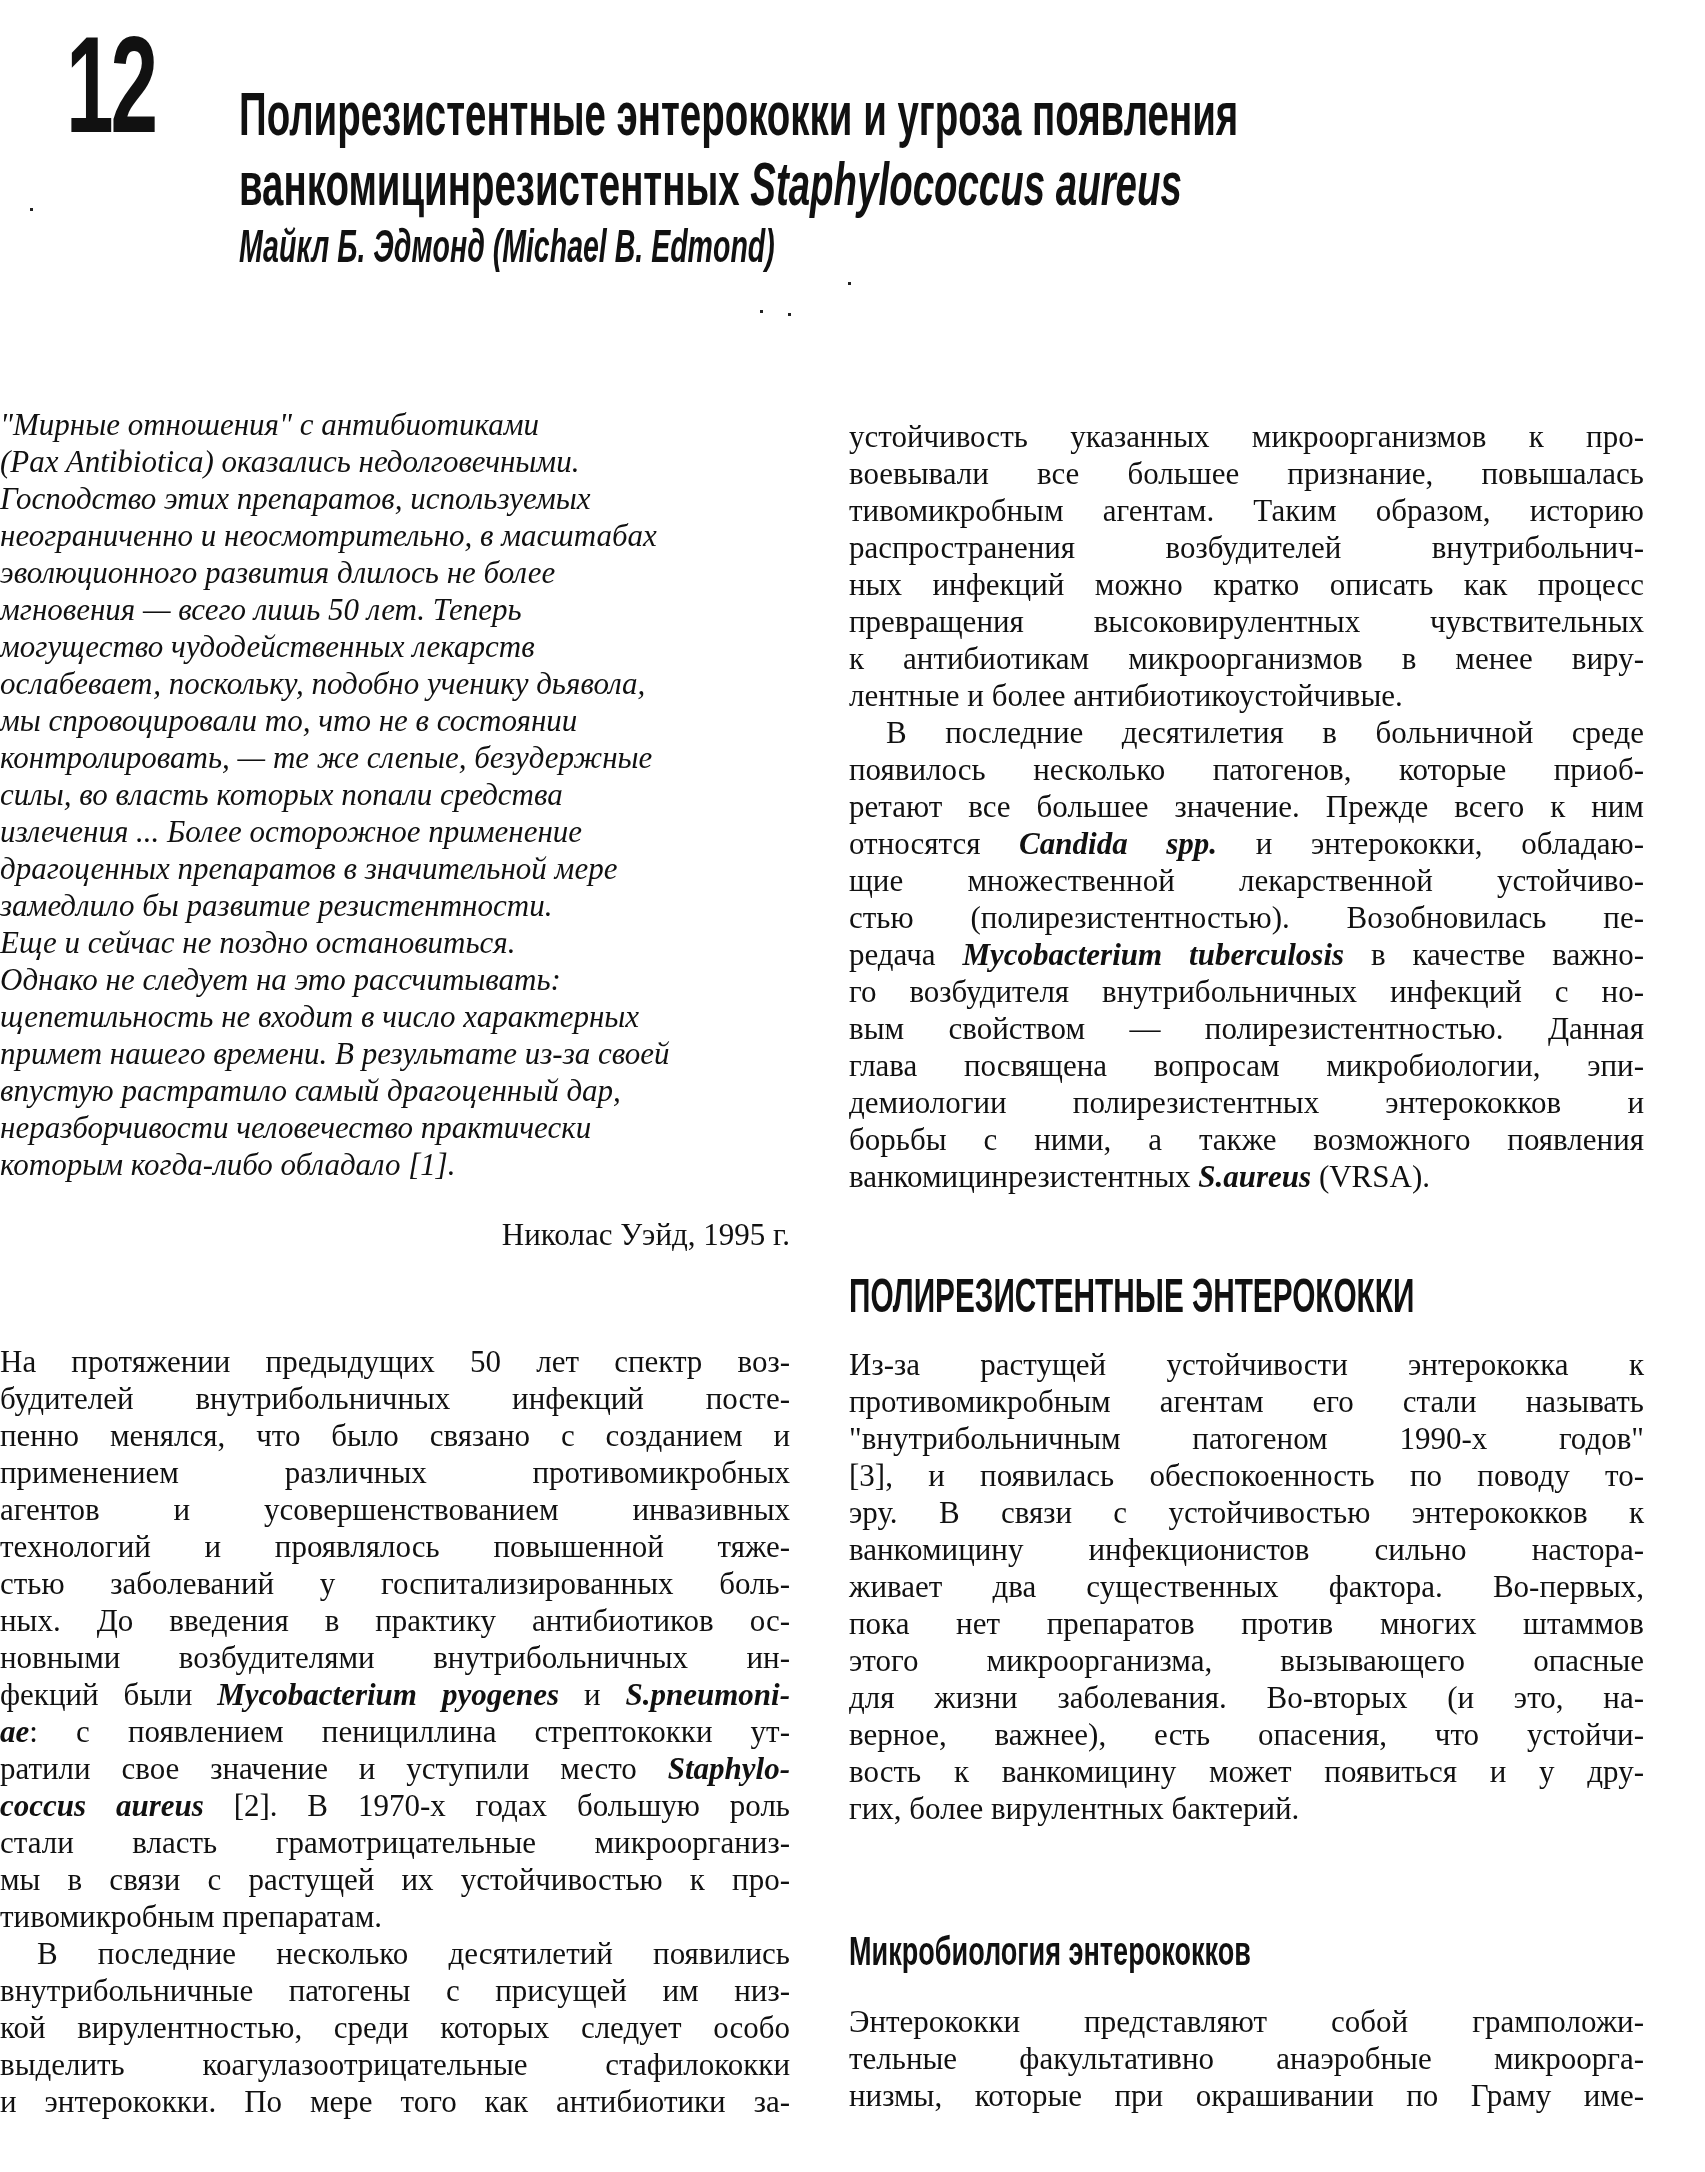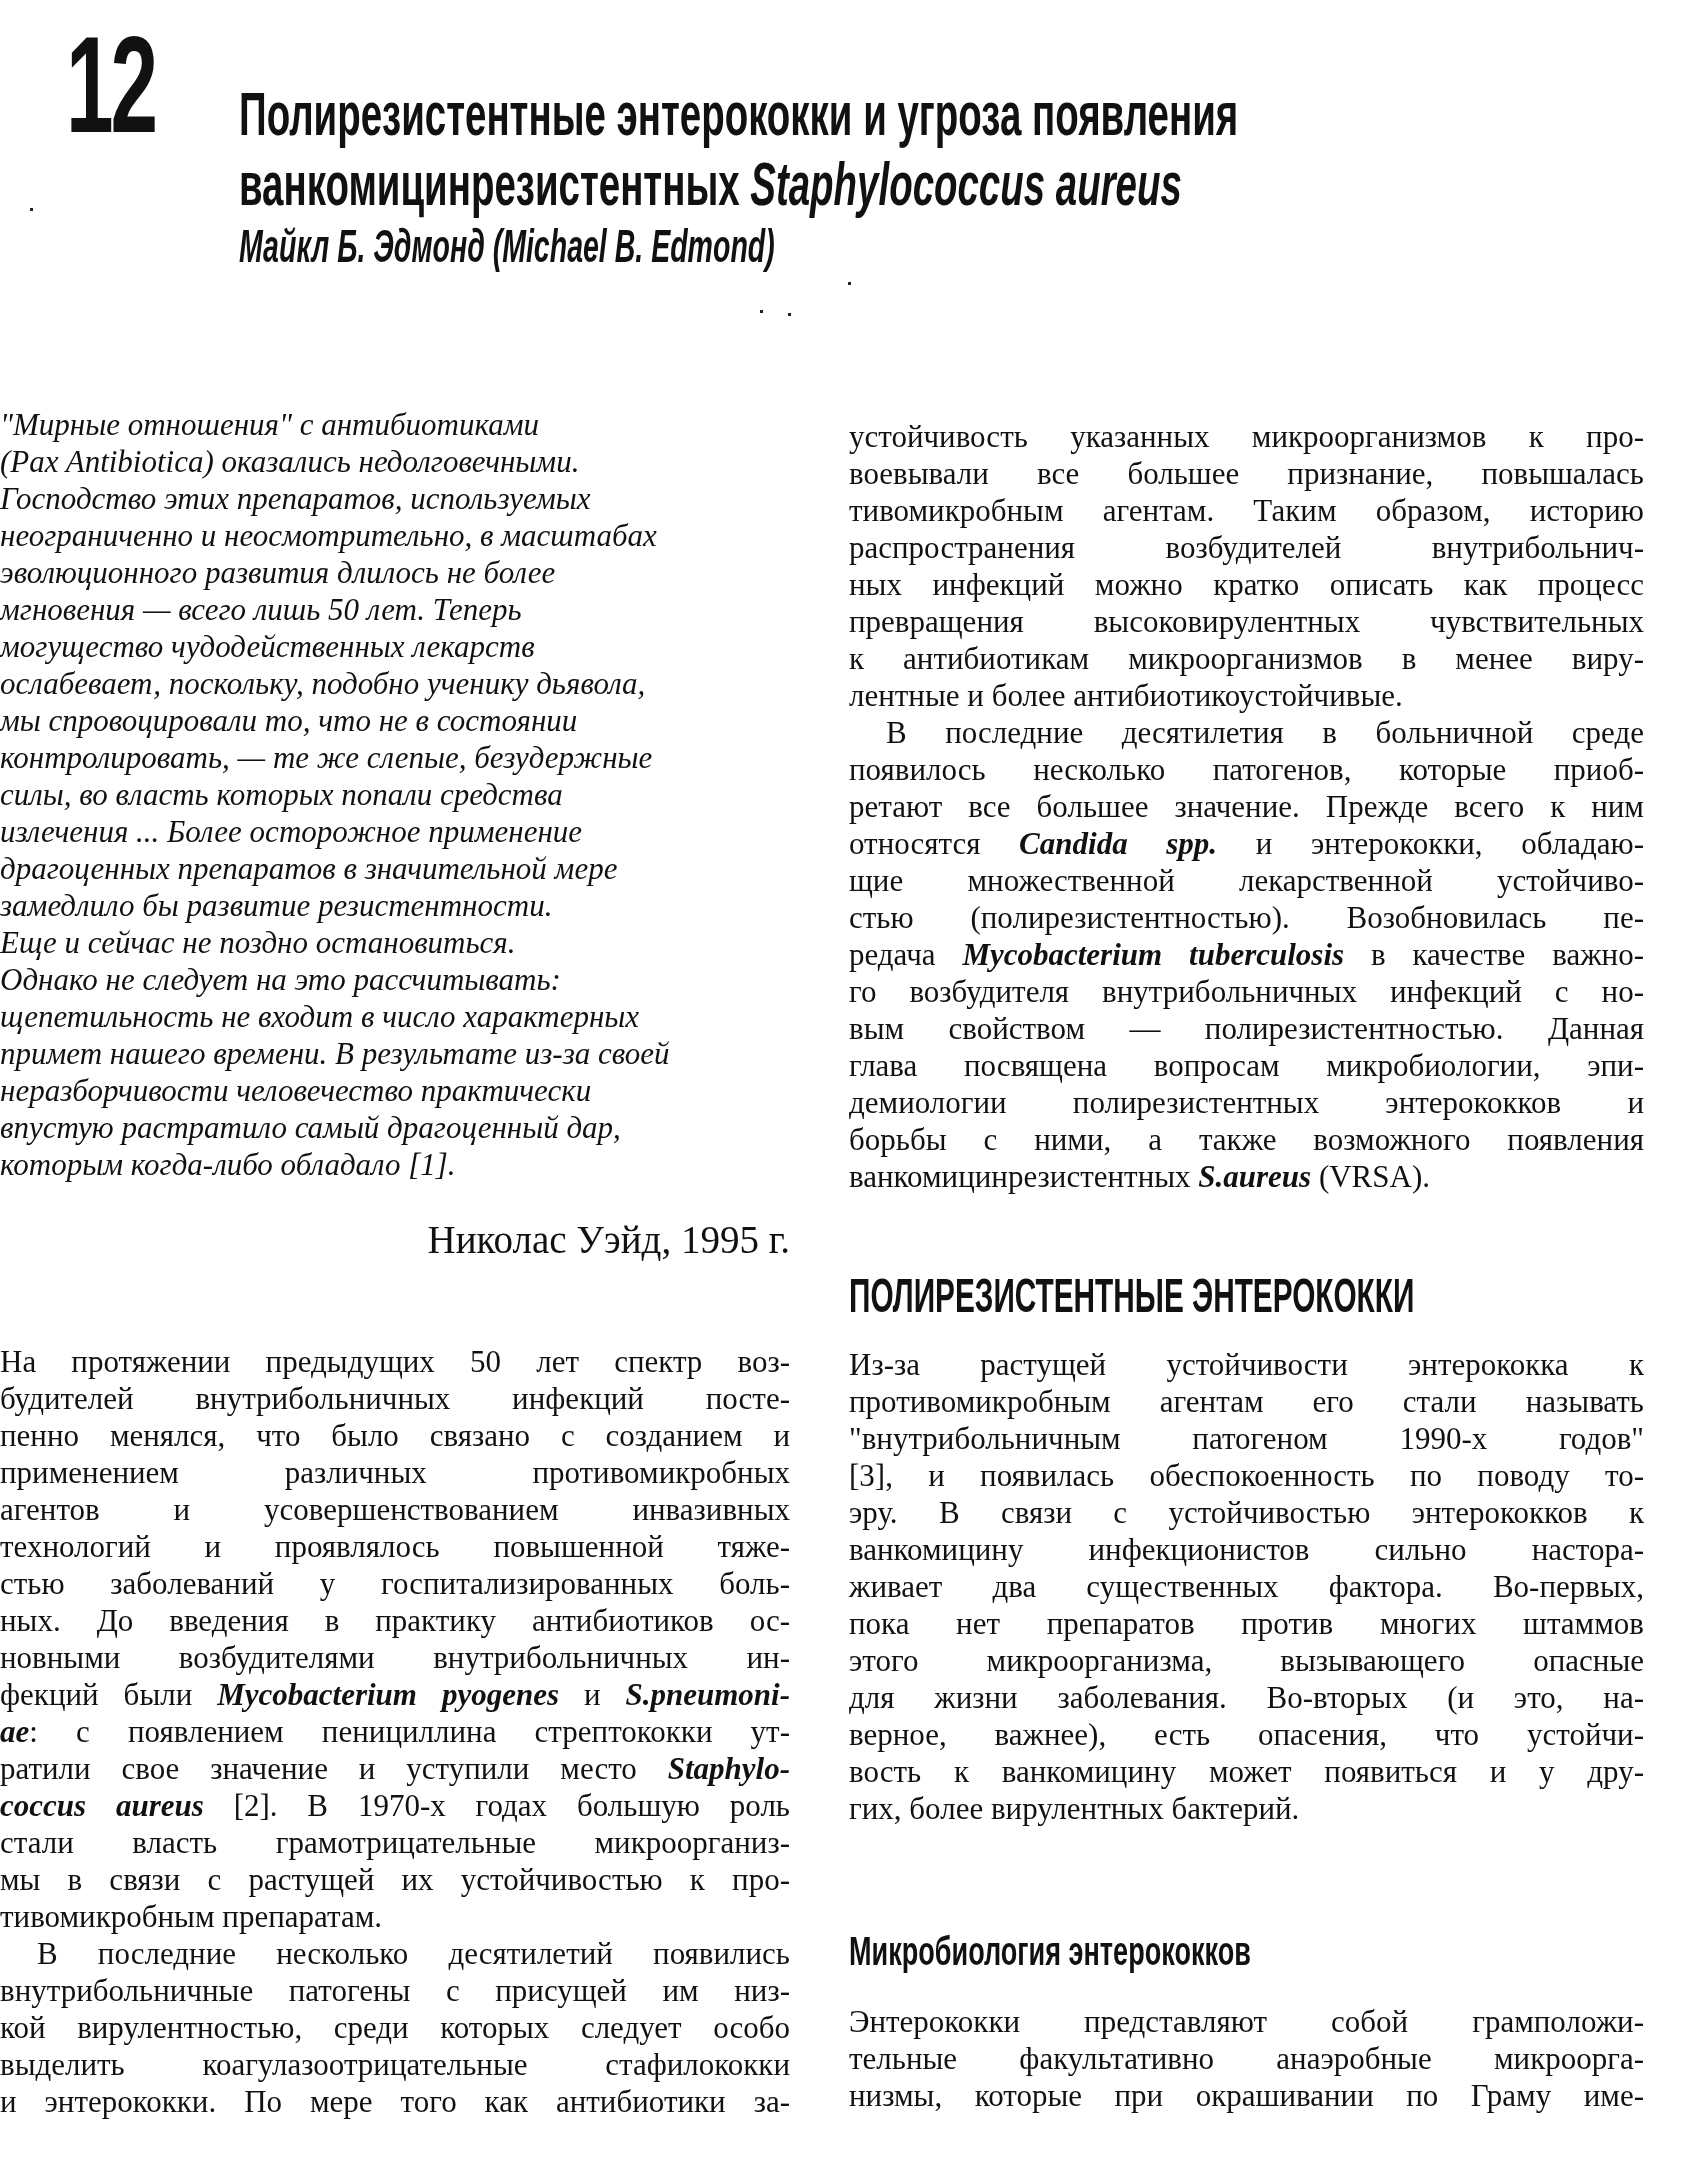--- a/index.html
+++ b/index.html
@@ -28,21 +28,21 @@
   }
   .col {
     font-family: "Liberation Serif", serif;
     font-size: 31px; line-height: 37px;
   }
   .col .line { display: block; height: 37px; white-space: nowrap; text-align: justify; text-align-last: justify; }
   .col .line.last { text-align-last: left; }
   .col .line.indent { padding-left: 37px; }
   .epigraph { left: 0px; top: 406px; width: 790px; font-style: italic; }
   .epigraph .line { text-align: left; text-align-last: left; }
-  .epi-author { left: 0px; top: 1217px; width: 790px; text-align: right; font-family: "Liberation Serif", serif; font-size: 39px; }
+  .epi-author { left: 0px; top: 1217px; width: 790px; text-align: right; font-family: "Liberation Serif", serif; font-size: 31px; }
   .leftbody { left: 0px; top: 1343px; width: 790px; }
   .rightbody1 { left: 849px; top: 418px; width: 795px; }
   .h2 {
     left: 849px; top: 1270px; width: 983px;
     font-family: "Liberation Sans", sans-serif; font-weight: bold;
     font-size: 48px; line-height: 52px;
     transform: scaleX(0.62); transform-origin: left top; white-space: nowrap;
   }
   .rightbody2 { left: 849px; top: 1346px; width: 795px; }
   .h3 {
@@ -79,22 +79,22 @@
     <span class="line">мы спровоцировали то, что не в состоянии</span>
     <span class="line">контролировать, — те же слепые, безудержные</span>
     <span class="line">силы, во власть которых попали средства</span>
     <span class="line">излечения ... Более осторожное применение</span>
     <span class="line">драгоценных препаратов в значительной мере</span>
     <span class="line">замедлило бы развитие резистентности.</span>
     <span class="line">Еще и сейчас не поздно остановиться.</span>
     <span class="line">Однако не следует на это рассчитывать:</span>
     <span class="line">щепетильность не входит в число характерных</span>
     <span class="line">примет нашего времени. В результате из-за своей</span>
+    <span class="line">впустую растратило самый драгоценный дар,</span>
     <span class="line">неразборчивости человечество практически</span>
-    <span class="line">впустую растратило самый драгоценный дар,</span>
     <span class="line">которым когда-либо обладало [1].</span>
   </div>
 <div class="abs epi-author">Николас Уэйд, 1995 г.</div>
 
 <div class="abs col leftbody" id="leftbody">
     <span class="line">На протяжении предыдущих 50 лет спектр воз-</span>
     <span class="line">будителей внутрибольничных инфекций посте-</span>
     <span class="line">пенно менялся, что было связано с созданием и</span>
     <span class="line">применением различных противомикробных</span>
     <span class="line">агентов и усовершенствованием инвазивных</span>

